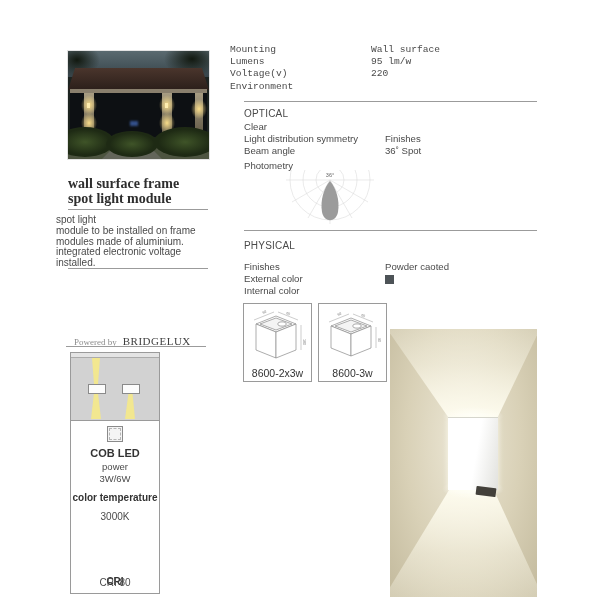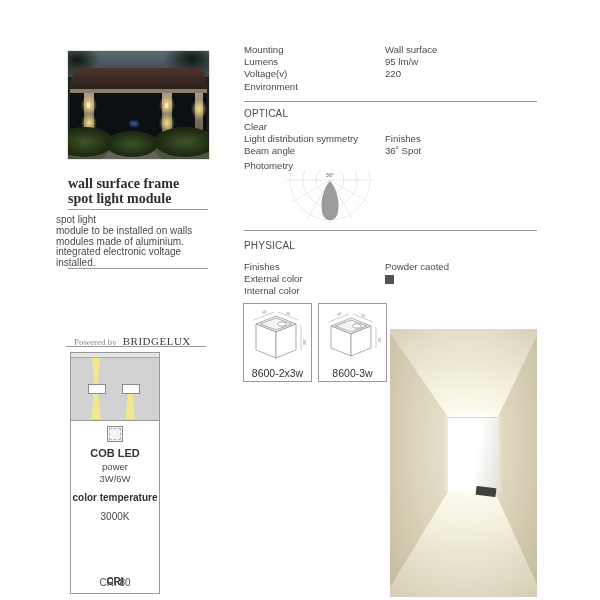--- a/index.html
+++ b/index.html
@@ -117,21 +117,21 @@
   </div>
 
   <div class="abs title">
     <div>wall surface frame</div>
     <div>spot light module</div>
   </div>
   <hr class="rule" style="left:68px;top:209px;width:140px;">
 
   <div class="abs desc">
     <div>spot light</div>
-    <div>module to be installed on walls</div>
+    <div>module to be installed on frame</div>
     <div>modules made of aluminium.</div>
     <div>integrated electronic voltage</div>
     <div>installed.</div>
   </div>
   <hr class="rule" style="left:68px;top:268px;width:140px;">
 
   <div class="abs powered">
     <span class="pb">Powered by</span><span class="brand">BRIDGELUX</span>
   </div>
   <hr class="rule" style="left:66px;top:346px;width:140px;">
@@ -151,21 +151,21 @@
       </div>
     <div class="row t-bold fs11" style="top:26px;">COB LED</div>
     <div class="row fs95" style="top:40px;">power</div>
     <div class="row fs95" style="top:52px;">3W/6W</div>
     <div class="row t-bold fs10" style="top:71px;">color temperature</div>
     <div class="row fs10" style="top:90px;">3000K</div>
     <div class="row t-bold fs10" style="top:155px;">CRI</div>
     <div class="row fs10" style="top:156px;">CRI 80</div>
   </div>
 
-  <div class="abs" style="left:244px;top:44px;width:293px;">
+  <div class="abs" style="left:230px;top:44px;width:293px;font-family:Liberation Mono, monospace;">
     <div class="spec-row">
       <span class="lbl">Mounting</span>
       <span>Wall surface</span>
     </div>
     <div class="spec-row">
       <span class="lbl">Lumens</span>
       <span>95 lm/w</span>
     </div>
     <div class="spec-row">
       <span class="lbl">Voltage(v)</span>

